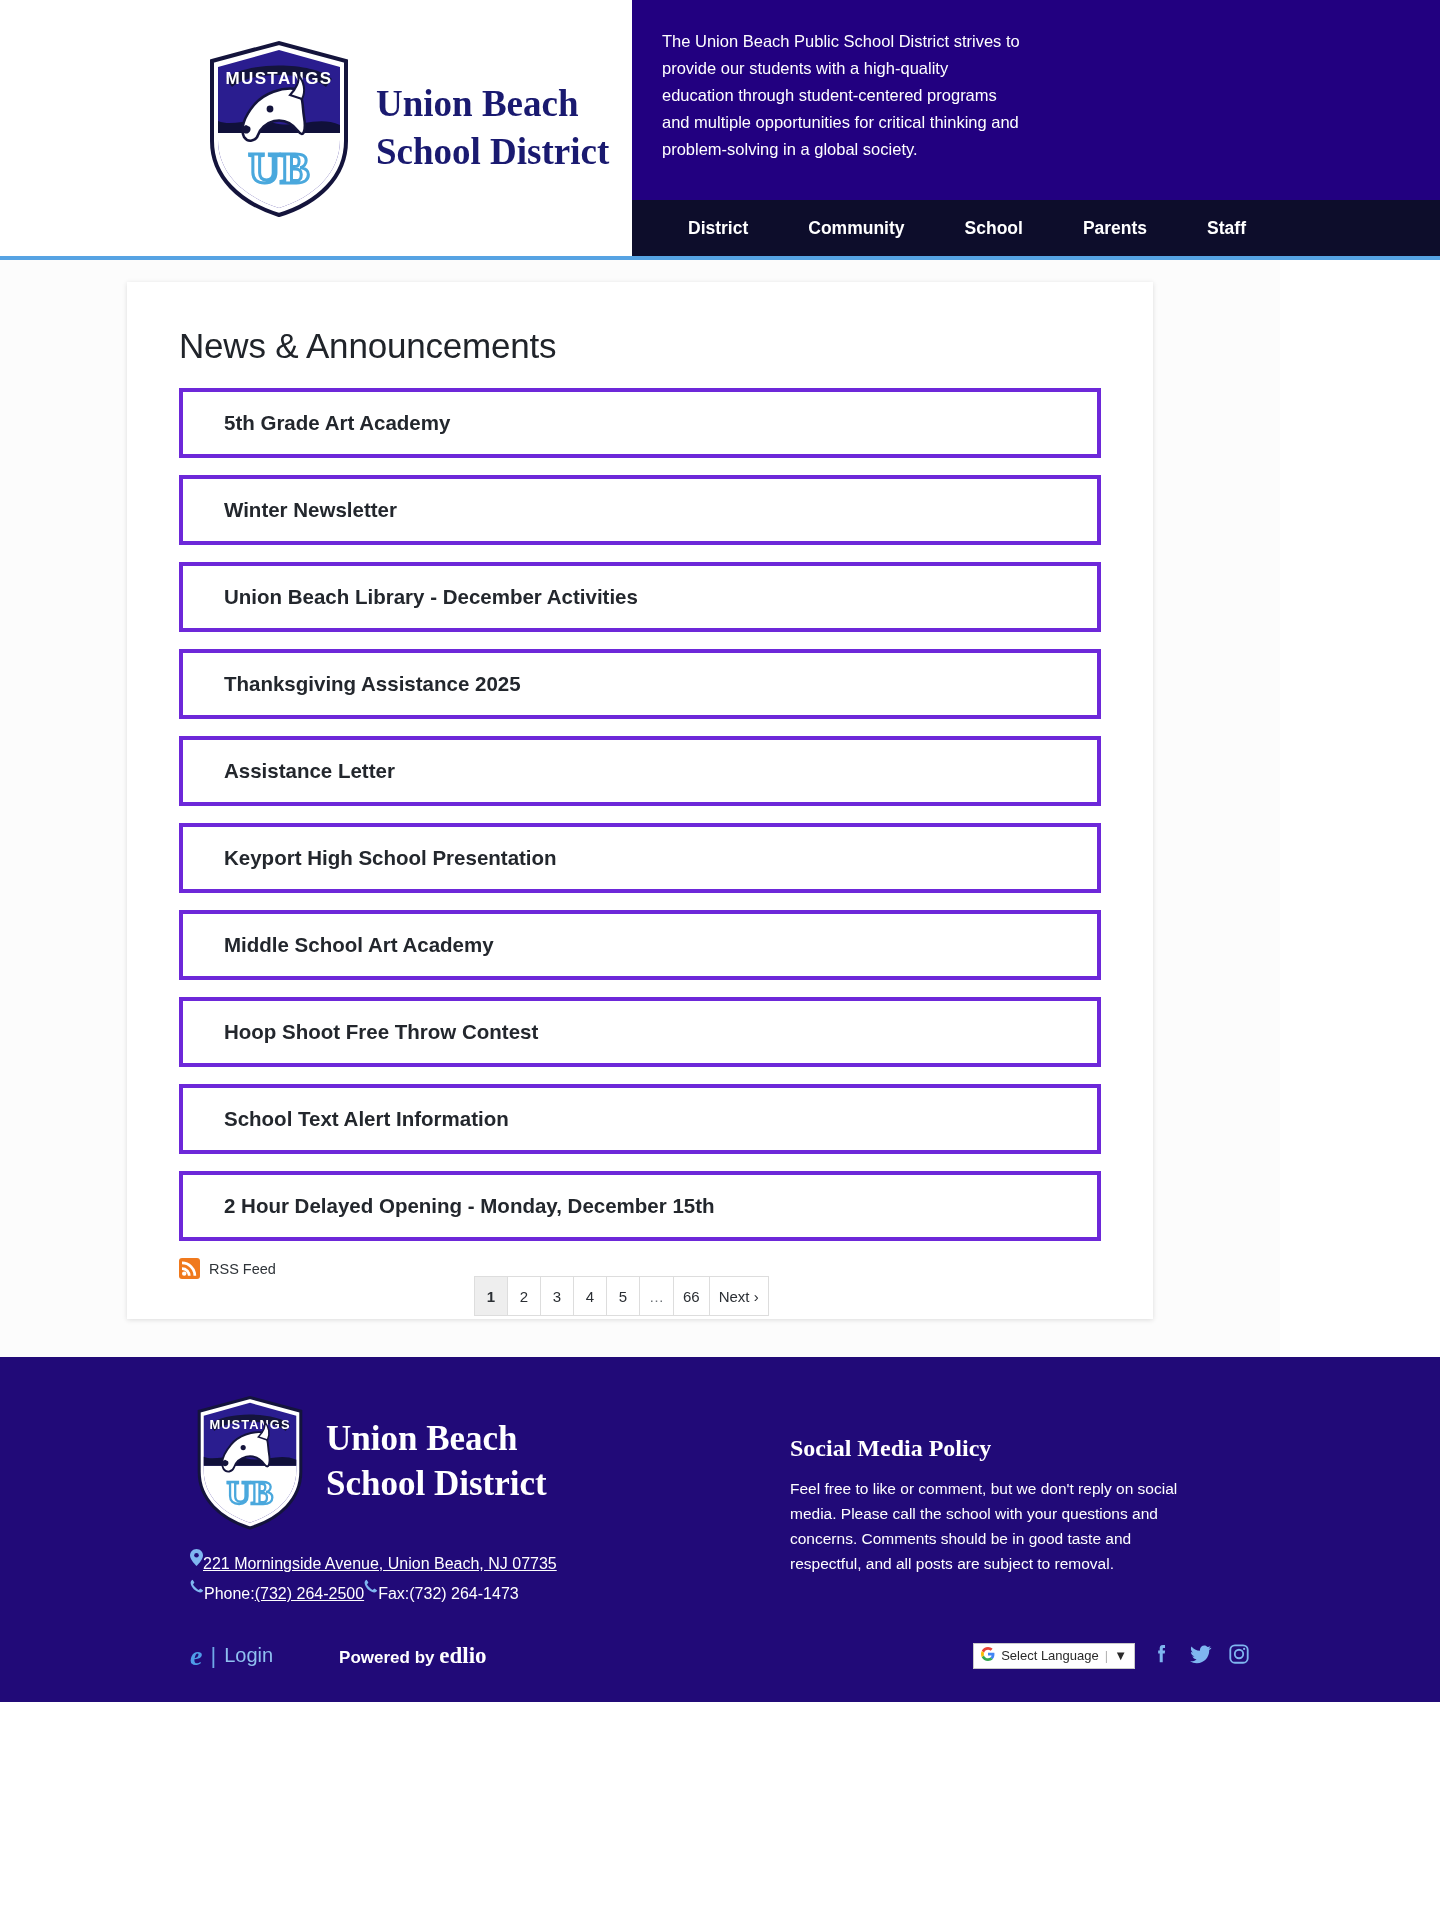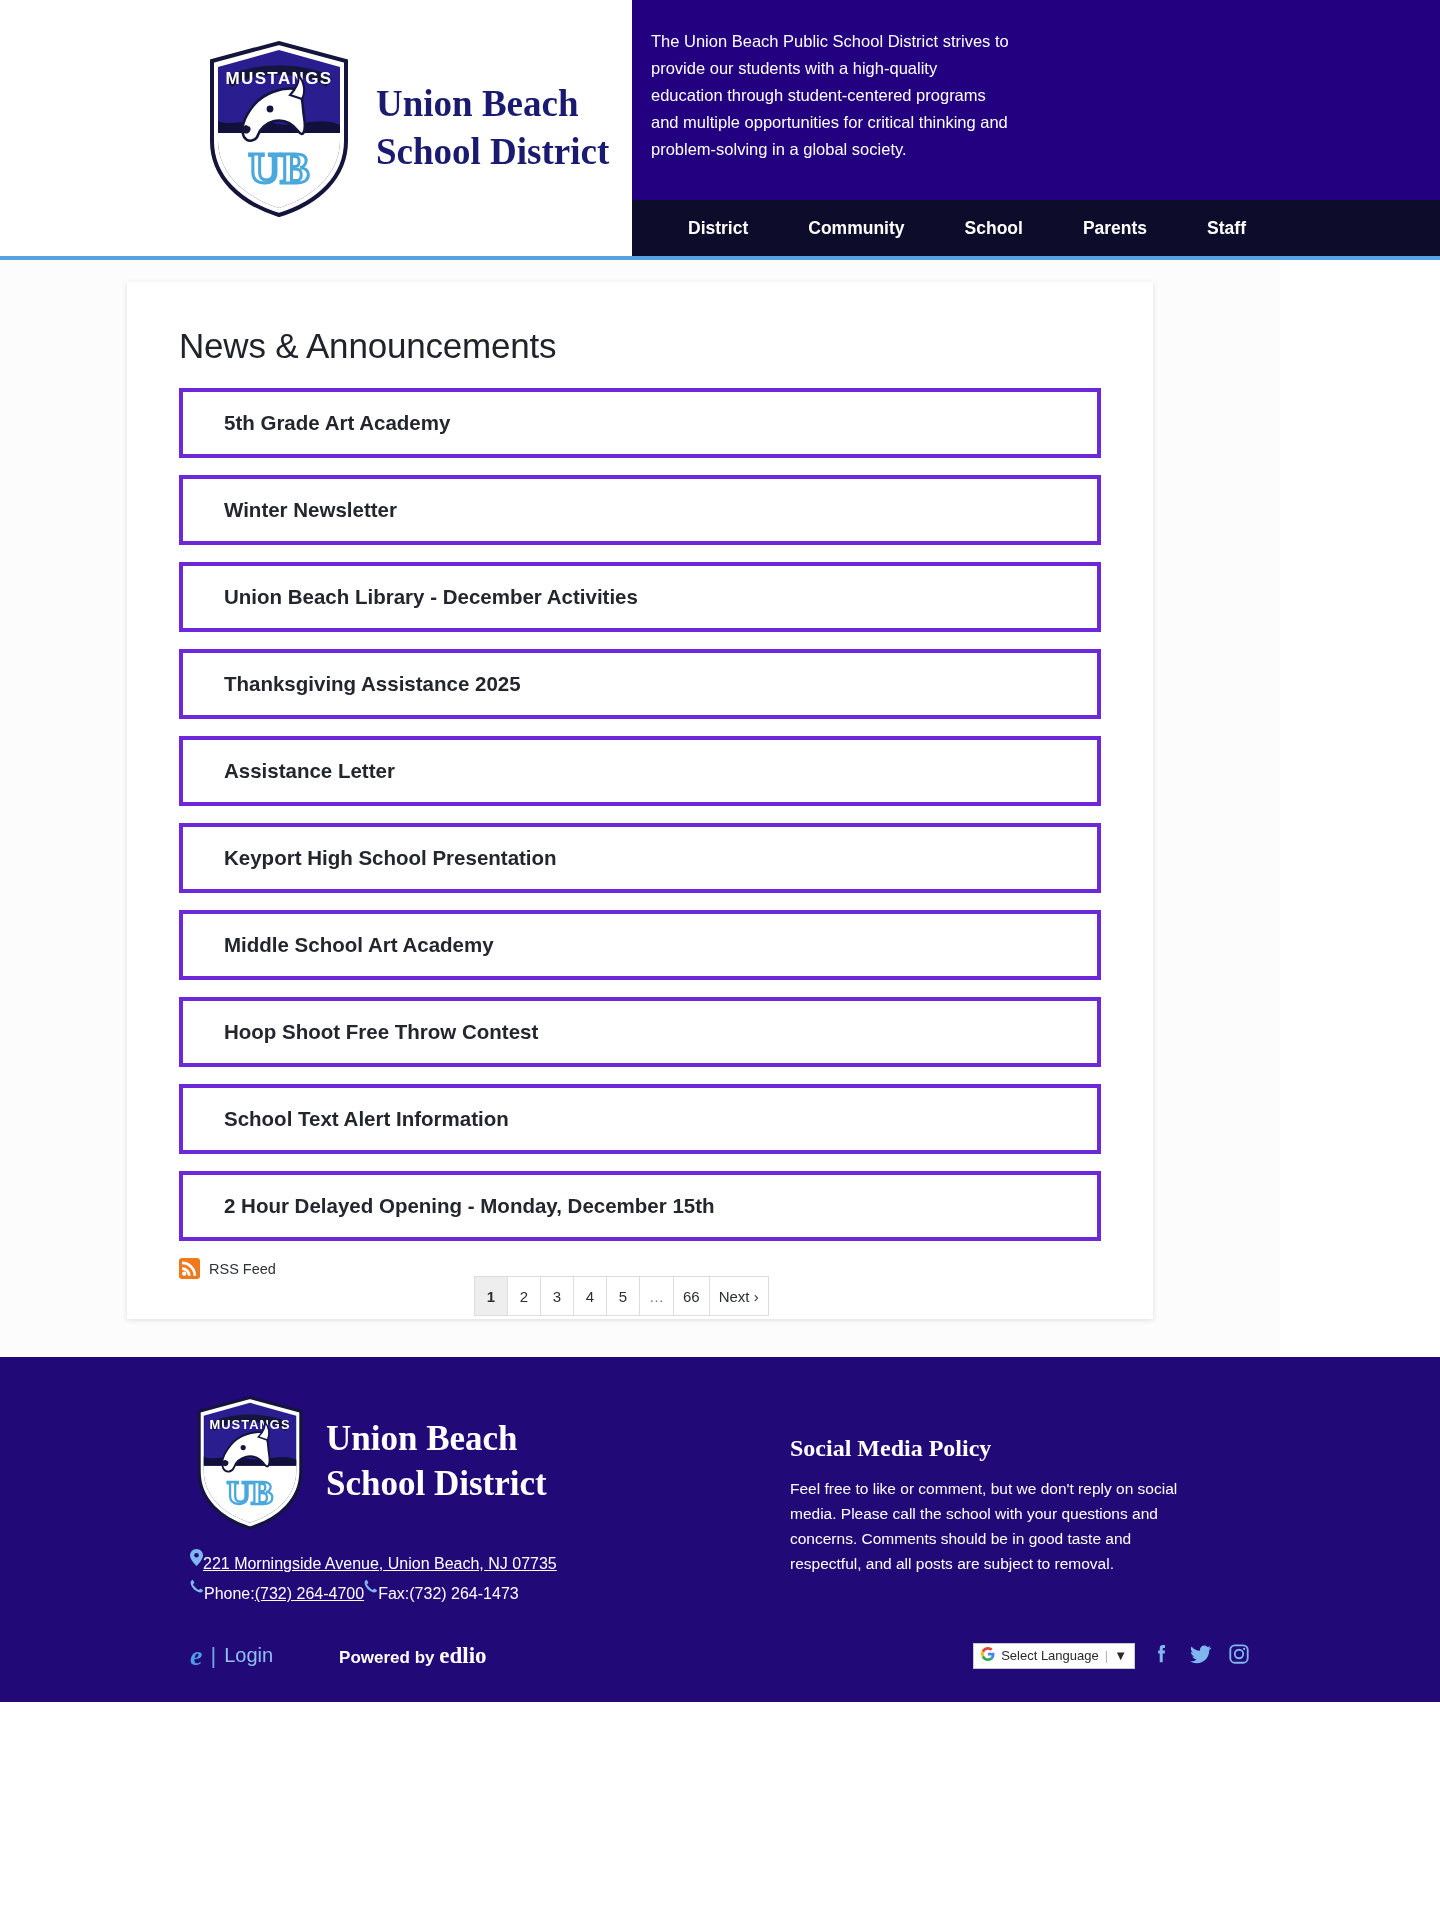--- a/index.html
+++ b/index.html
@@ -22,21 +22,21 @@
     font-family: "Liberation Serif", serif;
     color: #1a1a70; font-weight: 700; font-size: 37px; line-height: 1.30;
   }
 
   .header-right { position: relative; width: 808px; height: 256px; }
   .mission-band {
     position: absolute; left: 0; top: 0; width: 808px; height: 200px;
     background: #220080;
   }
   .mission-text {
-    position: absolute; left: 19px; top: 28px; width: 360px;
+    position: absolute; left: 30px; top: 28px; width: 360px;
     color: #ffffff; font-size: 16.5px; line-height: 1.63; font-weight: 400;
   }
 
   .navbar {
     position: absolute; left: 632px; top: 200px; width: 808px; height: 56px;
     background: #0d0d2b; display: flex; align-items: center; padding-left: 26px;
   }
   .nav-item {
     color: #ffffff; font-size: 17.5px; font-weight: 700;
     padding: 0 30px; line-height: 56px; cursor: pointer; white-space: nowrap;
@@ -264,21 +264,21 @@
           <a href="#">221 Morningside Avenue, Union Beach, NJ 07735</a>
         </div>
         <div class="contact-row">
           <span class="phone-icon">
             <svg width="14" height="14" viewBox="0 0 14 14">
               <path d="M2.6 0.8 C1.4 1.4 0.4 2.6 0.6 4 C1.1 8.4 5.6 12.9 10 13.4 C11.4 13.6 12.6 12.6 13.2 11.4
                        L10.5 9.6 L8.6 11 C6.8 10 4 7.2 3 5.4 L4.4 3.5 Z" fill="#7fb6f0"></path>
             </svg>
           </span>
           <span>Phone:</span>
-          <a href="#">(732) 264-4700</a>
+          <a href="#">(732) 264-2500</a>
           <span class="phone-icon">
             <svg width="14" height="14" viewBox="0 0 14 14">
               <path d="M2.6 0.8 C1.4 1.4 0.4 2.6 0.6 4 C1.1 8.4 5.6 12.9 10 13.4 C11.4 13.6 12.6 12.6 13.2 11.4
                        L10.5 9.6 L8.6 11 C6.8 10 4 7.2 3 5.4 L4.4 3.5 Z" fill="#7fb6f0"></path>
             </svg>
           </span>
           <span>Fax:</span>
           <span>(732) 264-1473</span>
         </div>
       </div>

